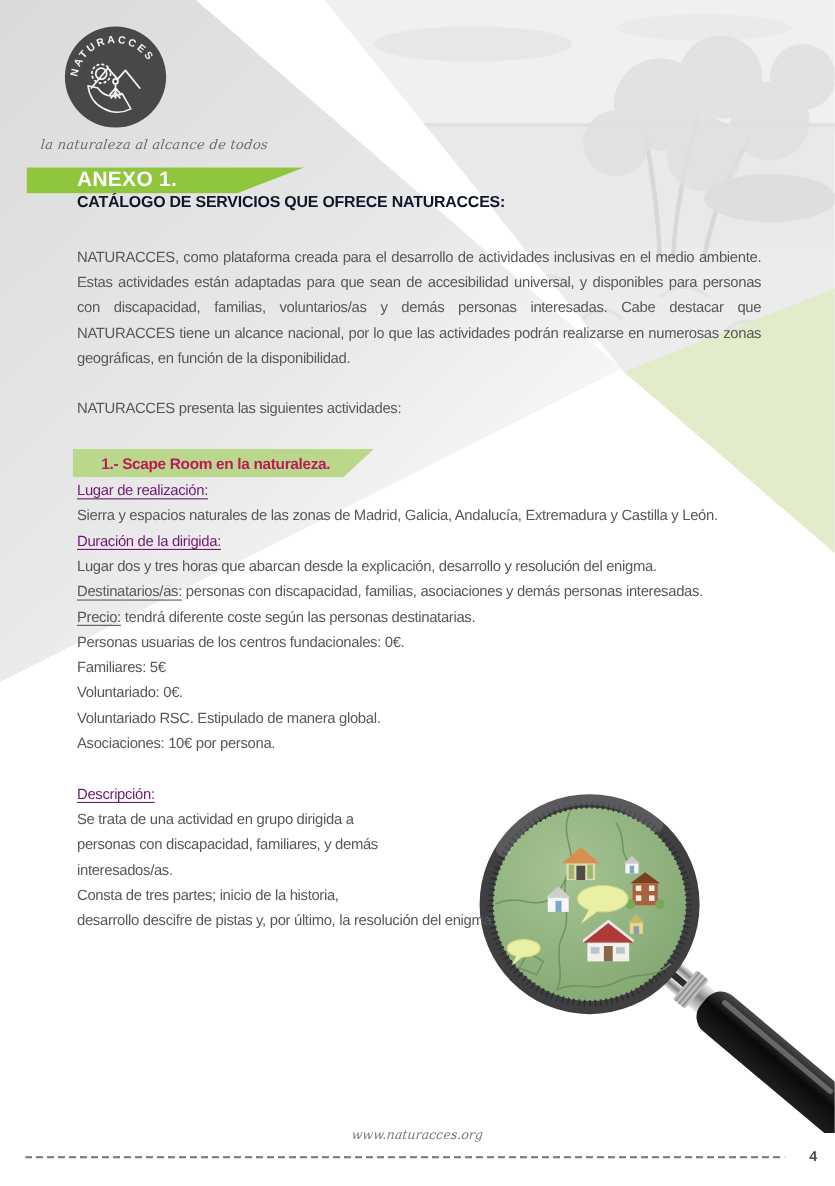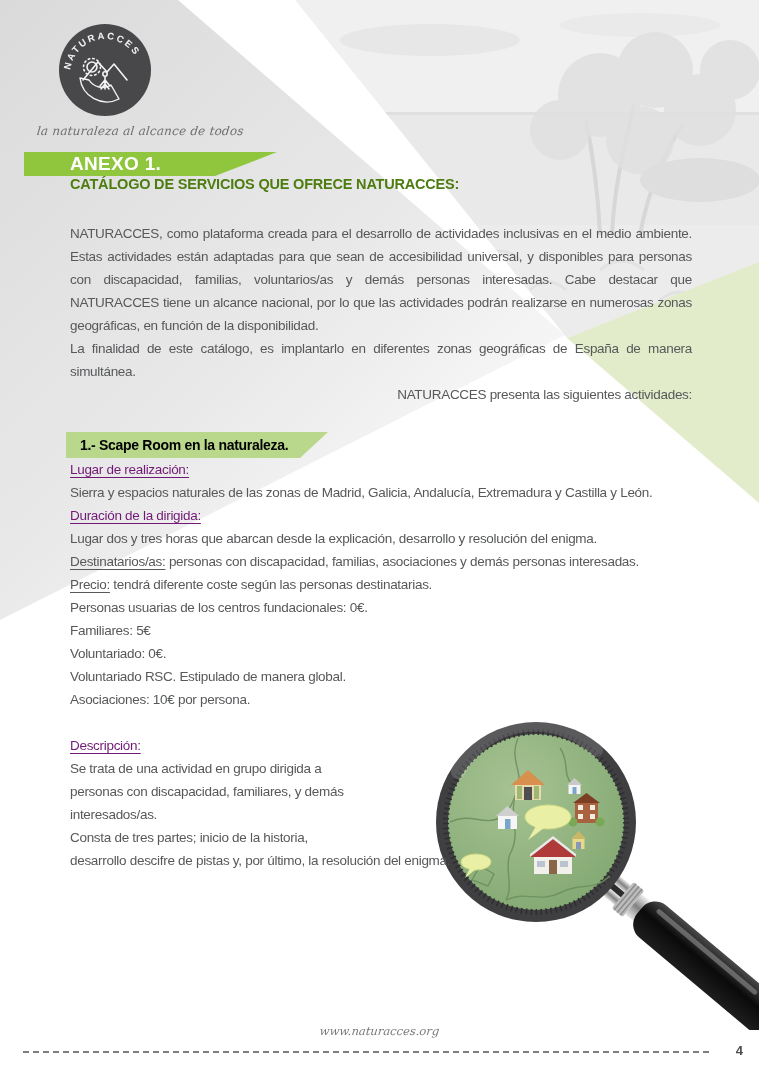--- a/index.html
+++ b/index.html
@@ -7,29 +7,29 @@
     position:relative;width:759px;height:1078px;background:#ffffff;
     overflow:hidden;font-family:"Liberation Sans",sans-serif;color:#57585a;
   }
   .bg{position:absolute;inset:0;z-index:0;}
   
   .content{
     position:absolute;left:70px;top:173px;width:622px;z-index:2;
     font-size:13.5px;line-height:23px;letter-spacing:-0.3px;
   }
   .doc-title{
-    font-size:14.5px;font-weight:bold;color:#4d7c0f;margin:0 0 26px 0;
+    font-size:14.5px;font-weight:bold;color:#0f172a;margin:0 0 26px 0;
     letter-spacing:-0.2px;
   }
   p{margin:0;text-align:justify;}
-  .presenta{text-align:right;}
+  .presenta{margin-top:22px;text-align:left;}
   .activity-heading{
     margin:26px 0 0 -4px;width:248px;height:26px;line-height:26px;
-    background:#b9d88b;color:#000000;font-weight:bold;font-size:14px;
-    padding-left:14px;clip-path:polygon(0 0,100% 0,calc(100% - 28px) 100%,0 100%);
+    background:#b9d88b;color:#be185d;font-weight:bold;font-size:14px;
+    padding-left:26px;clip-path:polygon(0 0,100% 0,calc(100% - 28px) 100%,0 100%);
     text-align:left;
   }
   .label{
     text-decoration:underline;text-underline-offset:3px;color:#701a75;
   }
   .inline-label{text-decoration:underline;text-underline-offset:3px;}
   .desc-narrow{text-align:left;}
   .gap-line{height:23px;}
   
   .logo-svg{position:absolute;left:53px;top:18px;z-index:2;}
@@ -125,21 +125,20 @@
   <div class="tagline">la naturaleza al alcance de todos</div>
 
   <div class="anexo-bar">
     <span>ANEXO 1.</span>
   </div>
 
   <div class="content">
     <h1 class="doc-title">CATÁLOGO DE SERVICIOS QUE OFRECE NATURACCES:</h1>
 
     <p>NATURACCES, como plataforma creada para el desarrollo de actividades inclusivas en el medio ambiente. Estas actividades están adaptadas para que sean de accesibilidad universal, y disponibles para personas con discapacidad, familias, voluntarios/as y demás personas interesadas.  Cabe destacar que NATURACCES tiene un alcance nacional, por lo que las actividades podrán realizarse en numerosas zonas geográficas, en función de la disponibilidad.</p>
-    <p>La finalidad de este catálogo, es implantarlo en diferentes zonas geográficas de España de manera simultánea.</p>
     <p class="presenta">NATURACCES presenta las siguientes actividades:</p>
 
     <div class="activity-heading">1.- Scape Room en la naturaleza.</div>
 
     <p class="desc-narrow"><span class="label">Lugar de realización:</span></p>
     <p>Sierra y espacios naturales de las zonas de Madrid, Galicia, Andalucía, Extremadura y Castilla y León.</p>
 
     <p class="desc-narrow"><span class="label">Duración de la dirigida:</span></p>
     <p>Lugar dos y tres horas que abarcan desde la explicación, desarrollo y resolución del enigma.</p>
 

